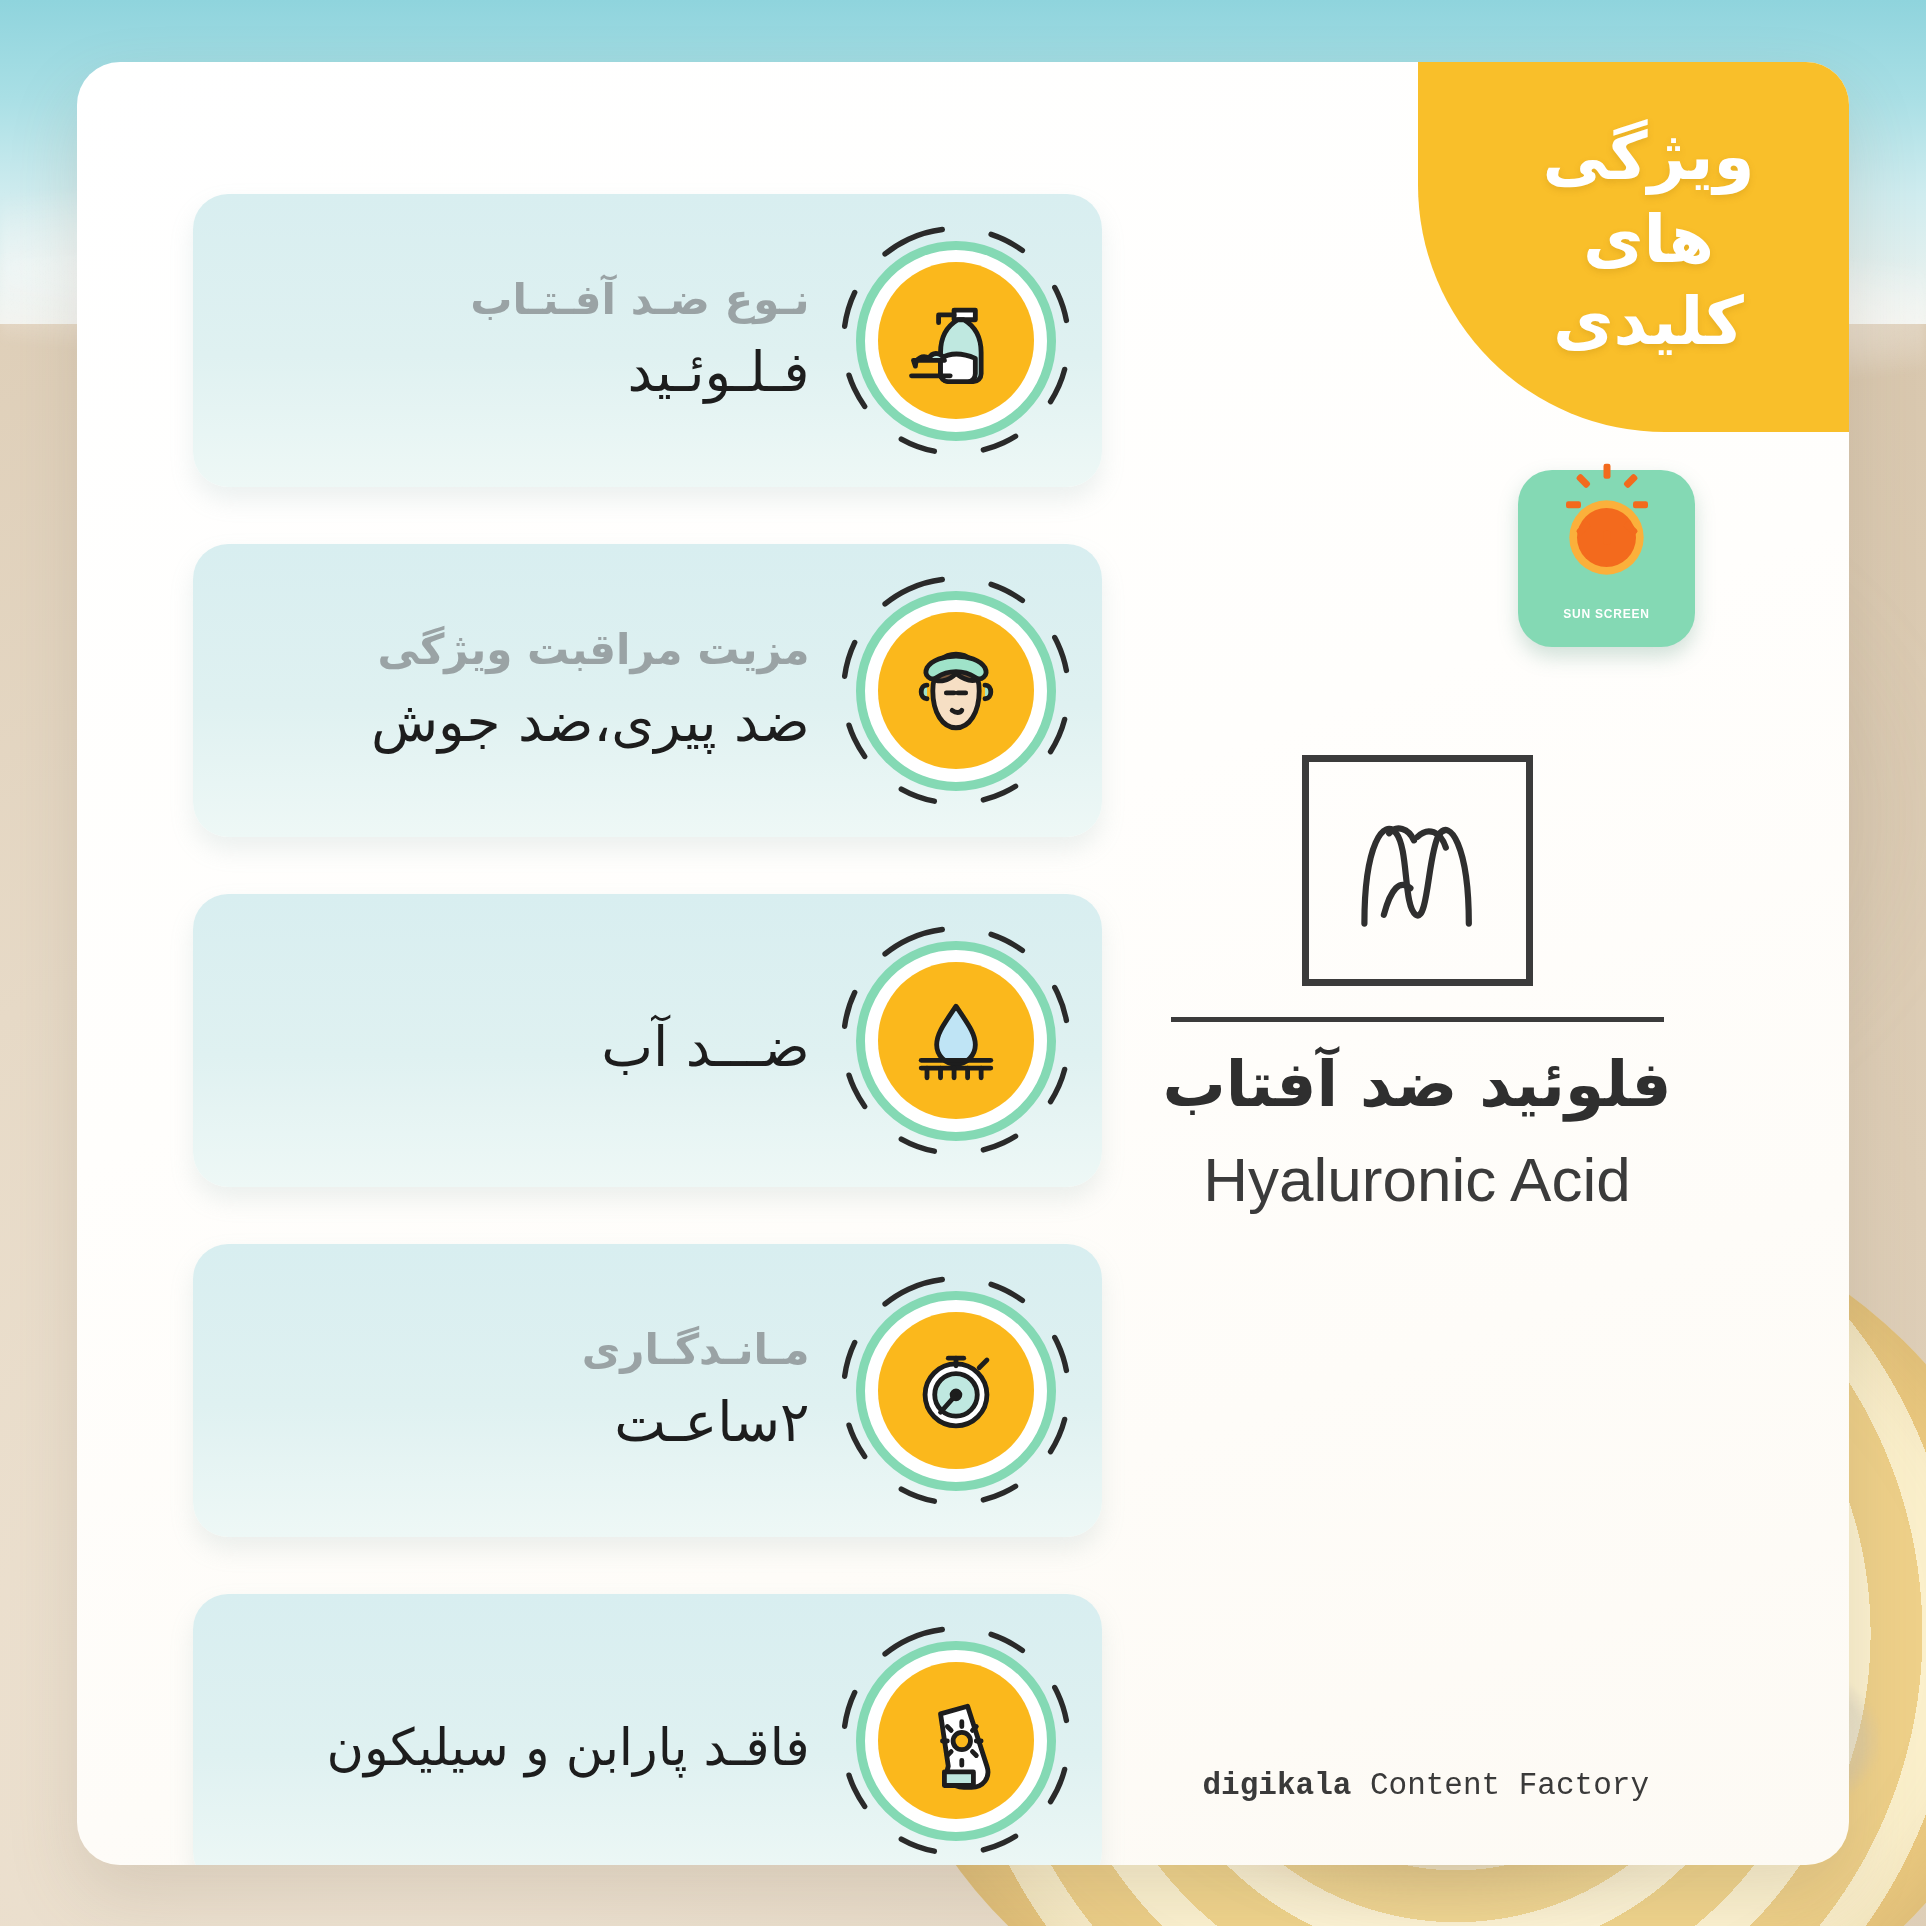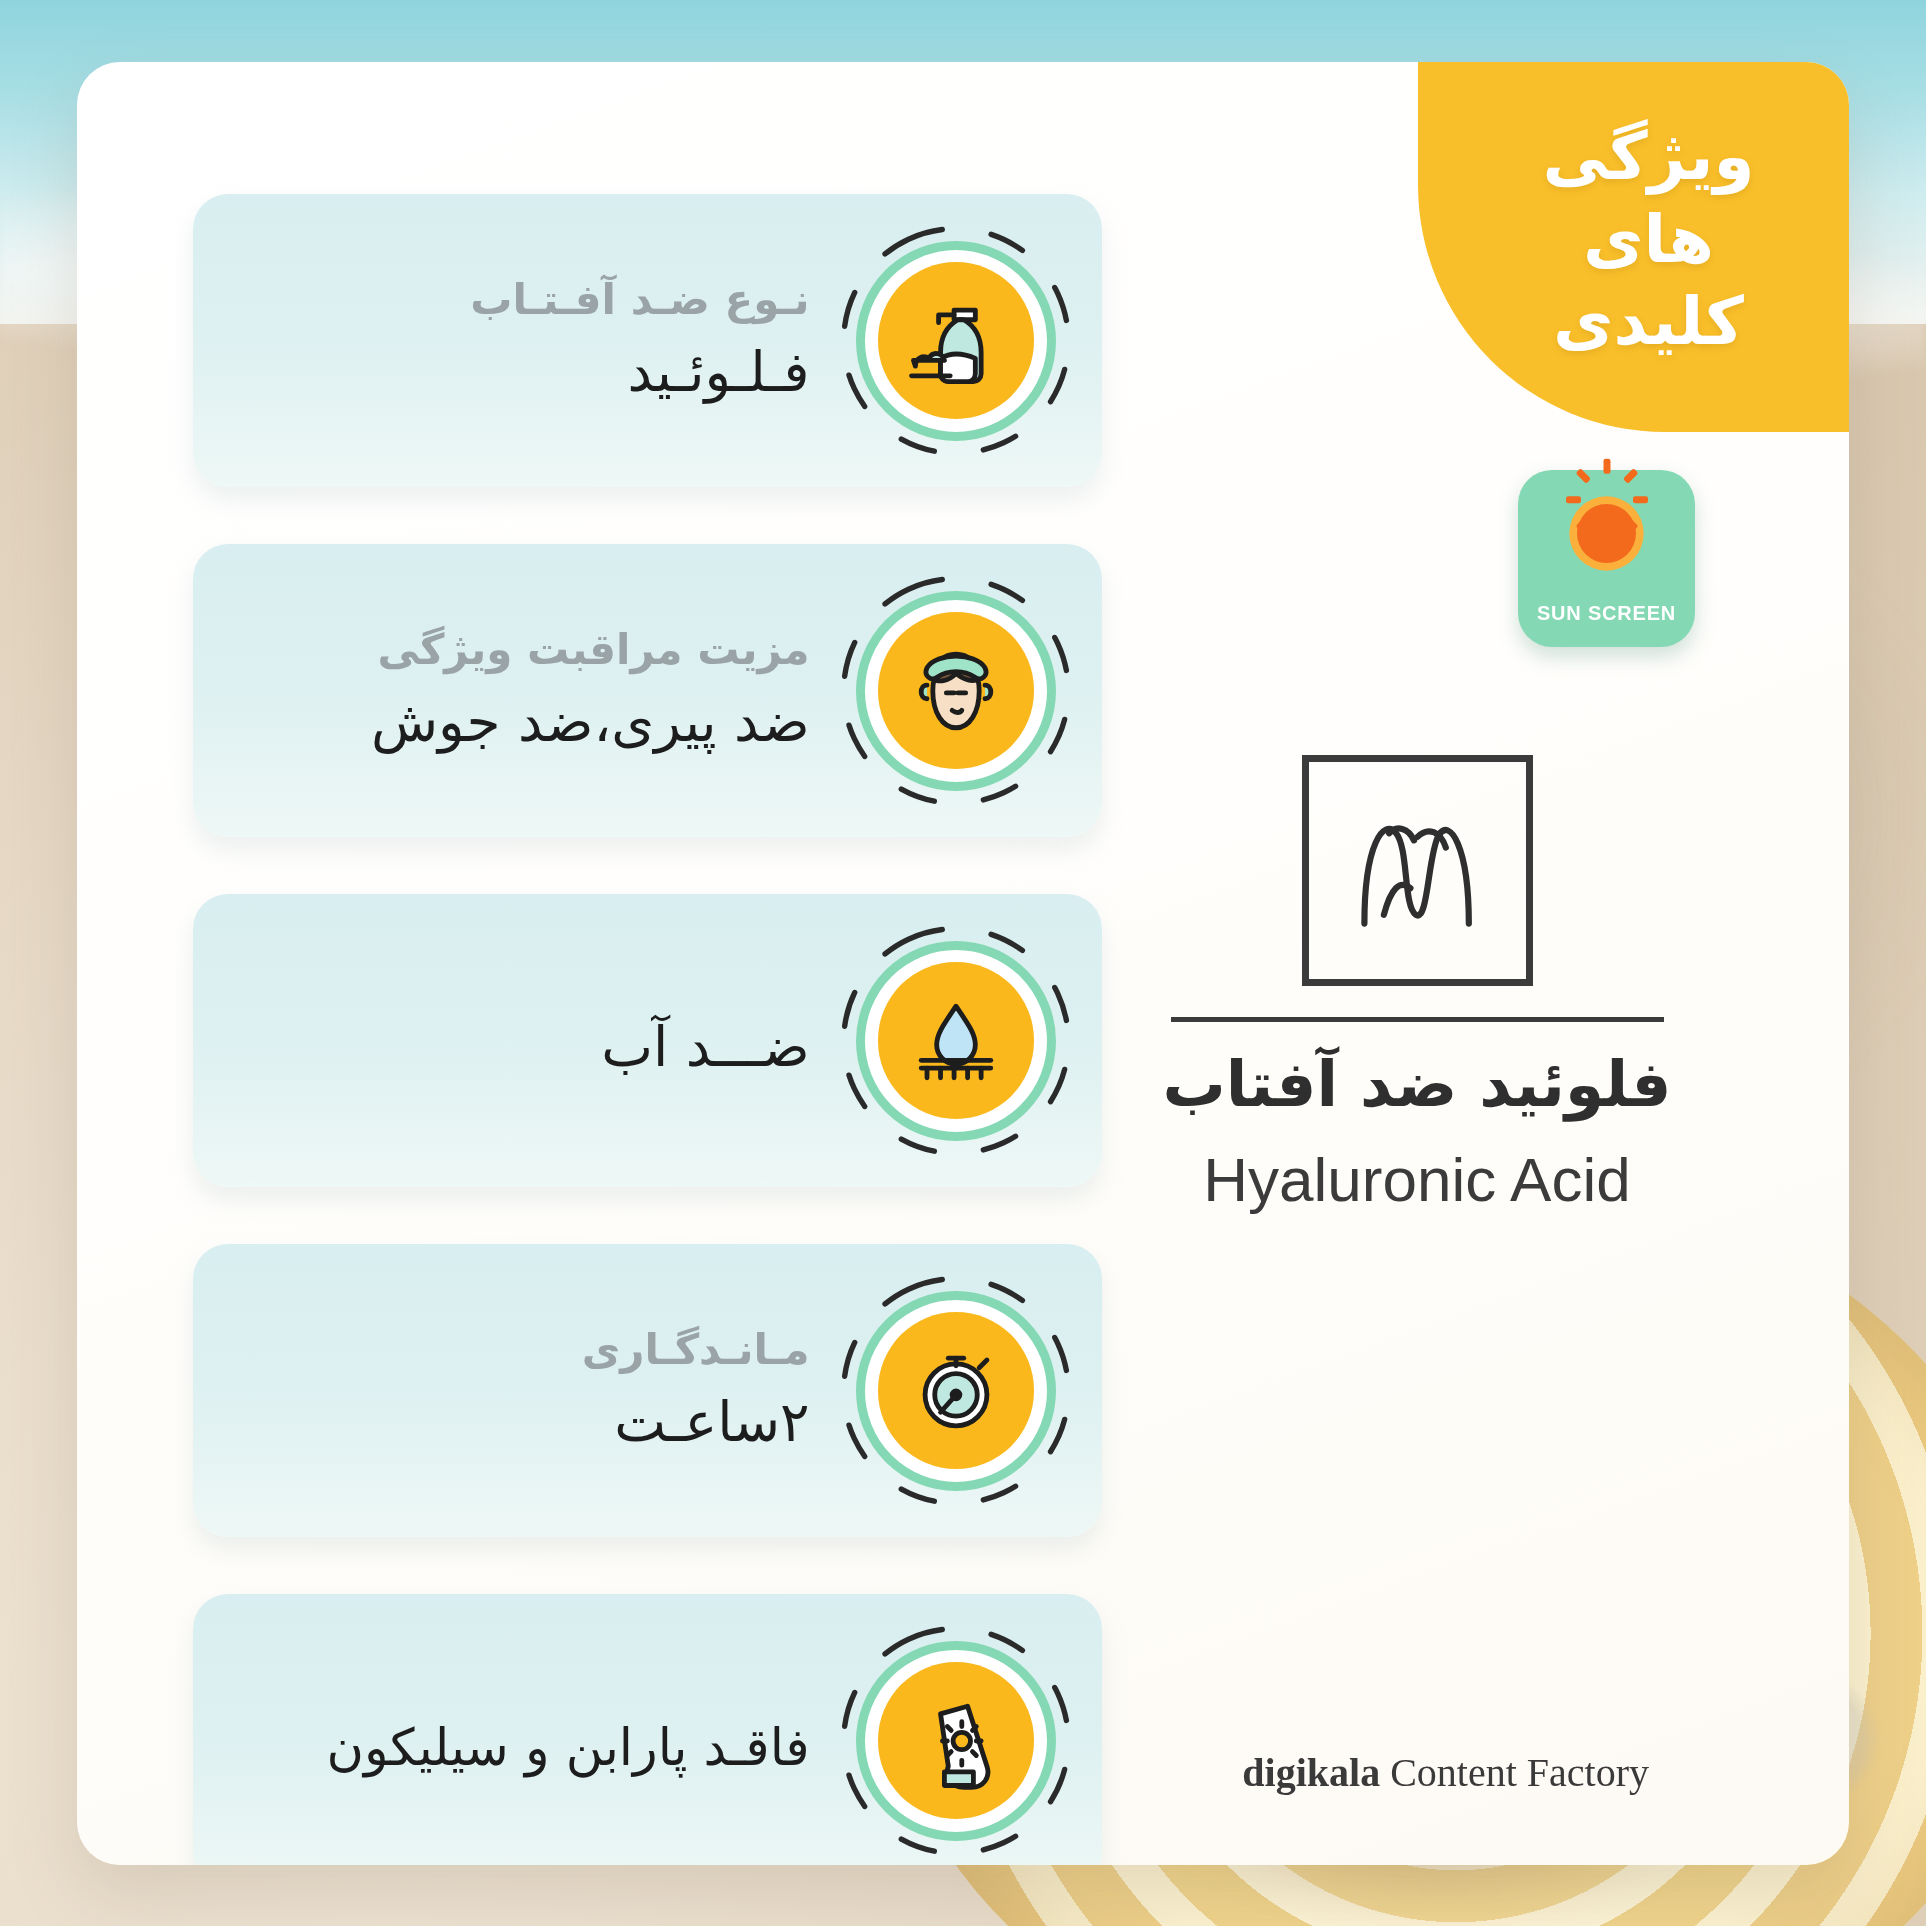--- a/index.html
+++ b/index.html
@@ -94,41 +94,41 @@
   }
   .sunscreen-badge .sun .core{
     width:59px;height:59px;border-radius:50%;
     background:#f36a1d;box-shadow:0 0 0 7.7px #fbb03b;
   }
   .sunscreen-badge .ray{
     position:absolute;left:50%;top:50%;width:7px;height:14.6px;background:#f36a1d;border-radius:2.3px;
     transform-origin:50% -26px;
   }
   .sunscreen-badge .label{
-    margin-top:23px;color:#fff;font-size:20px;font-weight:bold;letter-spacing:0.8px;
+    margin-top:23px;color:#fff;font-size:12px;font-weight:bold;letter-spacing:0.8px;
     font-family:"Liberation Sans",sans-serif;
   }
 
   
   .brand{
     position:absolute;right:139px;top:693px;width:586px;text-align:center;
   }
   .brand-mark{
     width:231px;height:231px;margin:0 auto;border:7px solid #3b3b3b;
     display:flex;align-items:center;justify-content:center;
     box-sizing:border-box;
   }
   .brand-mark svg{width:177px;height:177px;}
   .brand-rule{width:493px;height:4.6px;background:#3b3b3b;margin:31px auto 0;}
   .brand-fa{margin-top:26px;font-size:63px;font-weight:bold;color:#2f2f2f;}
   .brand-en{margin-top:23px;font-size:62px;color:#3b3b3b;font-family:"Liberation Sans",sans-serif;direction:ltr;}
 
   .footer-brand{
-    position:absolute;right:200px;bottom:69px;font-size:40px;color:#3a3a3a;
-    direction:ltr;font-family:Liberation Serif, serif;
+    position:absolute;right:200px;bottom:62px;font-size:31px;color:#3a3a3a;
+    direction:ltr;font-family:Liberation Mono, monospace;
   }
   .footer-brand b{font-weight:bold;}
 
   
   .features{
     position:absolute;left:116px;top:112px;width:909px;
     display:flex;flex-direction:column;gap:37px;
   }
   .feature{
     position:relative;height:293px;border-radius:35px;

